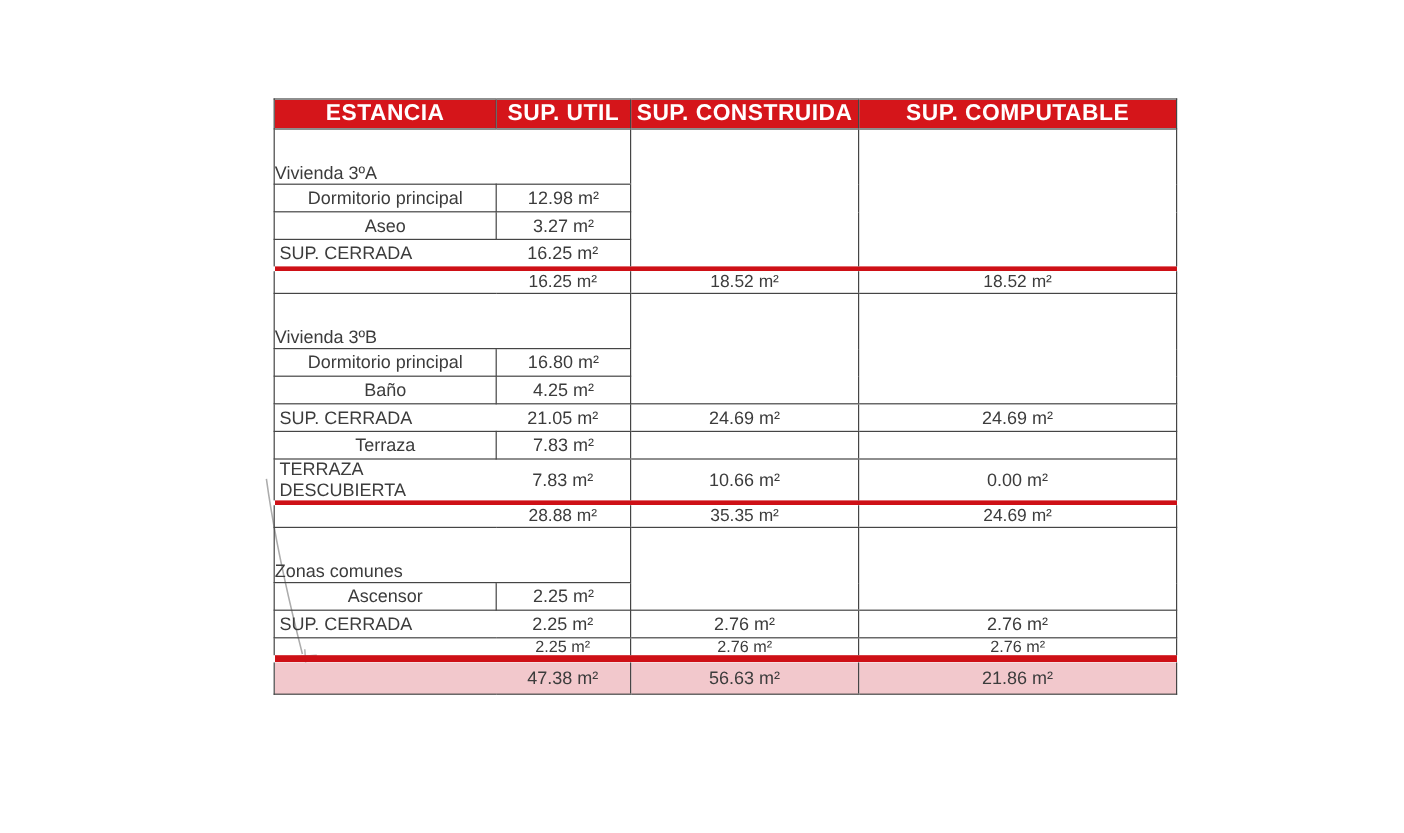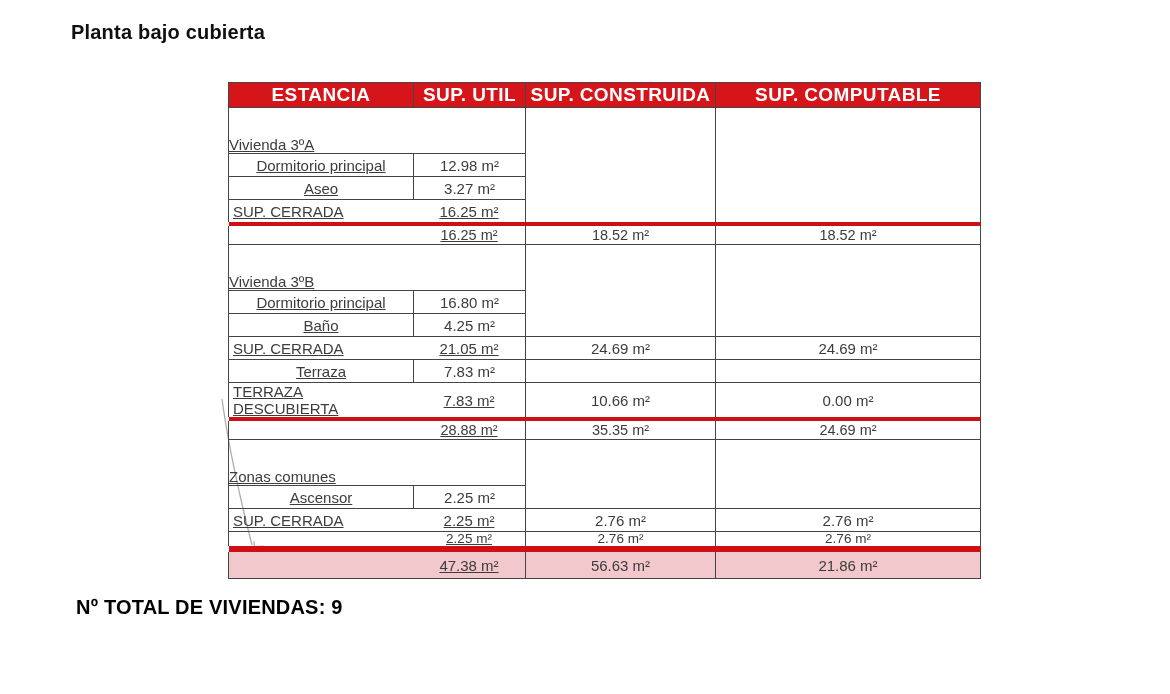--- a/index.html
+++ b/index.html
@@ -30,21 +30,21 @@
   
   .t th{
     background:var(--header-bg);color:#ffffff;height:24px;font-size:19px;font-weight:600;
     letter-spacing:0.4px;text-align:center;vertical-align:middle;
     border-top:1.5px solid var(--border);border-bottom:1.5px solid var(--border);
   }
   .t th + th{border-left:1.5px solid var(--border);}
   .t th:first-child{border-left:1.5px solid var(--border);}
   .t th:last-child{border-right:1.5px solid var(--border);}
   
-  .c1,.c12{border-left:1.5px solid var(--border);text-decoration:underline;}
+  .c1,.c12{border-left:1.5px solid var(--border);}
   .div{border-right:1.5px solid var(--border);}
   .c3{border-left:1.5px solid var(--border);}
   .c4{border-left:1.5px solid var(--border);border-right:1.5px solid var(--border);}
   
   .rb{border-bottom:1.5px solid var(--border);}
   
   .sec td{height:45px;vertical-align:bottom;}
   .secname{font-size:15px;padding-left:4px;padding-bottom:3px;}
   .item td{height:22px;vertical-align:middle;font-size:15px;}
   .lbl{padding-left:4px;text-align:center;}
@@ -58,21 +58,20 @@
   .sumwrap{display:flex;align-items:center;width:100%;height:100%;gap:40px;}
   .slbl{flex:1 1 auto;padding-left:4px;text-align:left;}
   .sval{flex:0 0 112px;width:112px;text-align:center;}
   .artifact{position:absolute;left:198px;top:393px;pointer-events:none;}
 </style>
 </head>
 <body>
 
 <div class="page">
 
-  <div class="title">Planta bajo cubierta</div>
 
   <svg class="artifact" width="90" height="190" viewBox="0 0 90 190">
     <path d="M 24 6 C 30 50, 42 105, 54 152" stroke="#909090" stroke-width="1.3" fill="none" opacity="0.75"></path>
     <path d="M 36 155 L 66 153" stroke="#909090" stroke-width="1.2" fill="none" opacity="0.7"></path>
     <path d="M 56 148 L 58 180" stroke="#909090" stroke-width="1.2" fill="none" opacity="0.7"></path>
   </svg>
 
   <table class="t">
     <colgroup>
       <col style="width:185px">
@@ -215,15 +214,14 @@
               <span class="slbl"></span>
           <span class="sval">47.38 m²</span>
         </div>
       </td>
       <td class="c3 val rb">56.63 m²</td>
       <td class="c4 val rb">21.86 m²</td>
     </tr>
   </tbody>
     </table>
 
-  <div class="footer">Nº TOTAL DE VIVIENDAS: 9</div>
 
 </div>
 
 </body></html>

